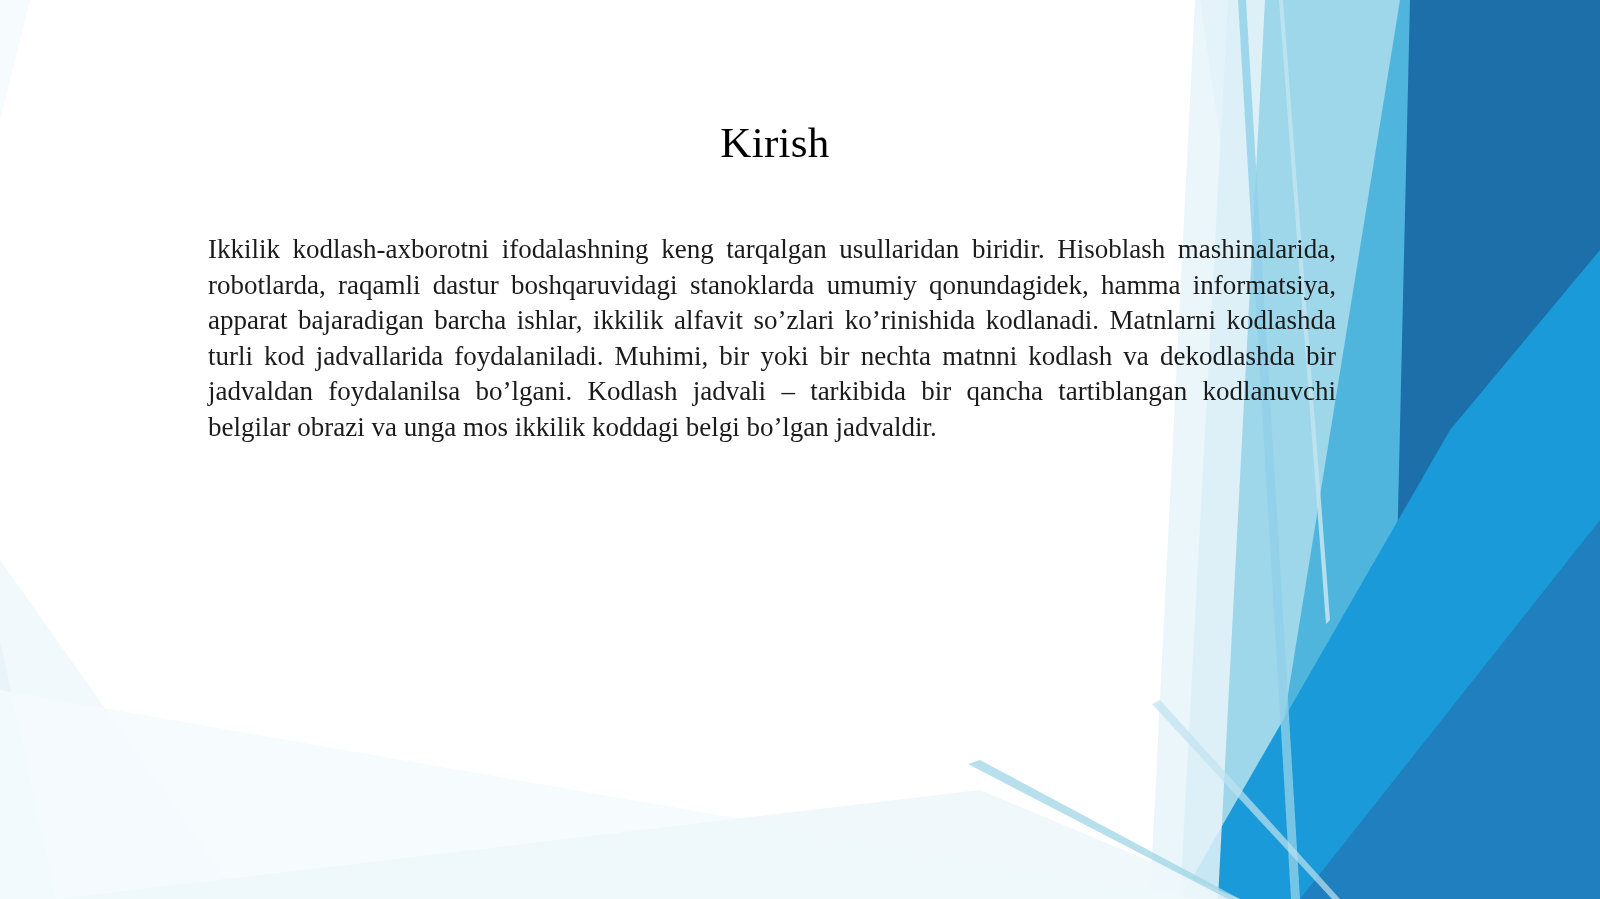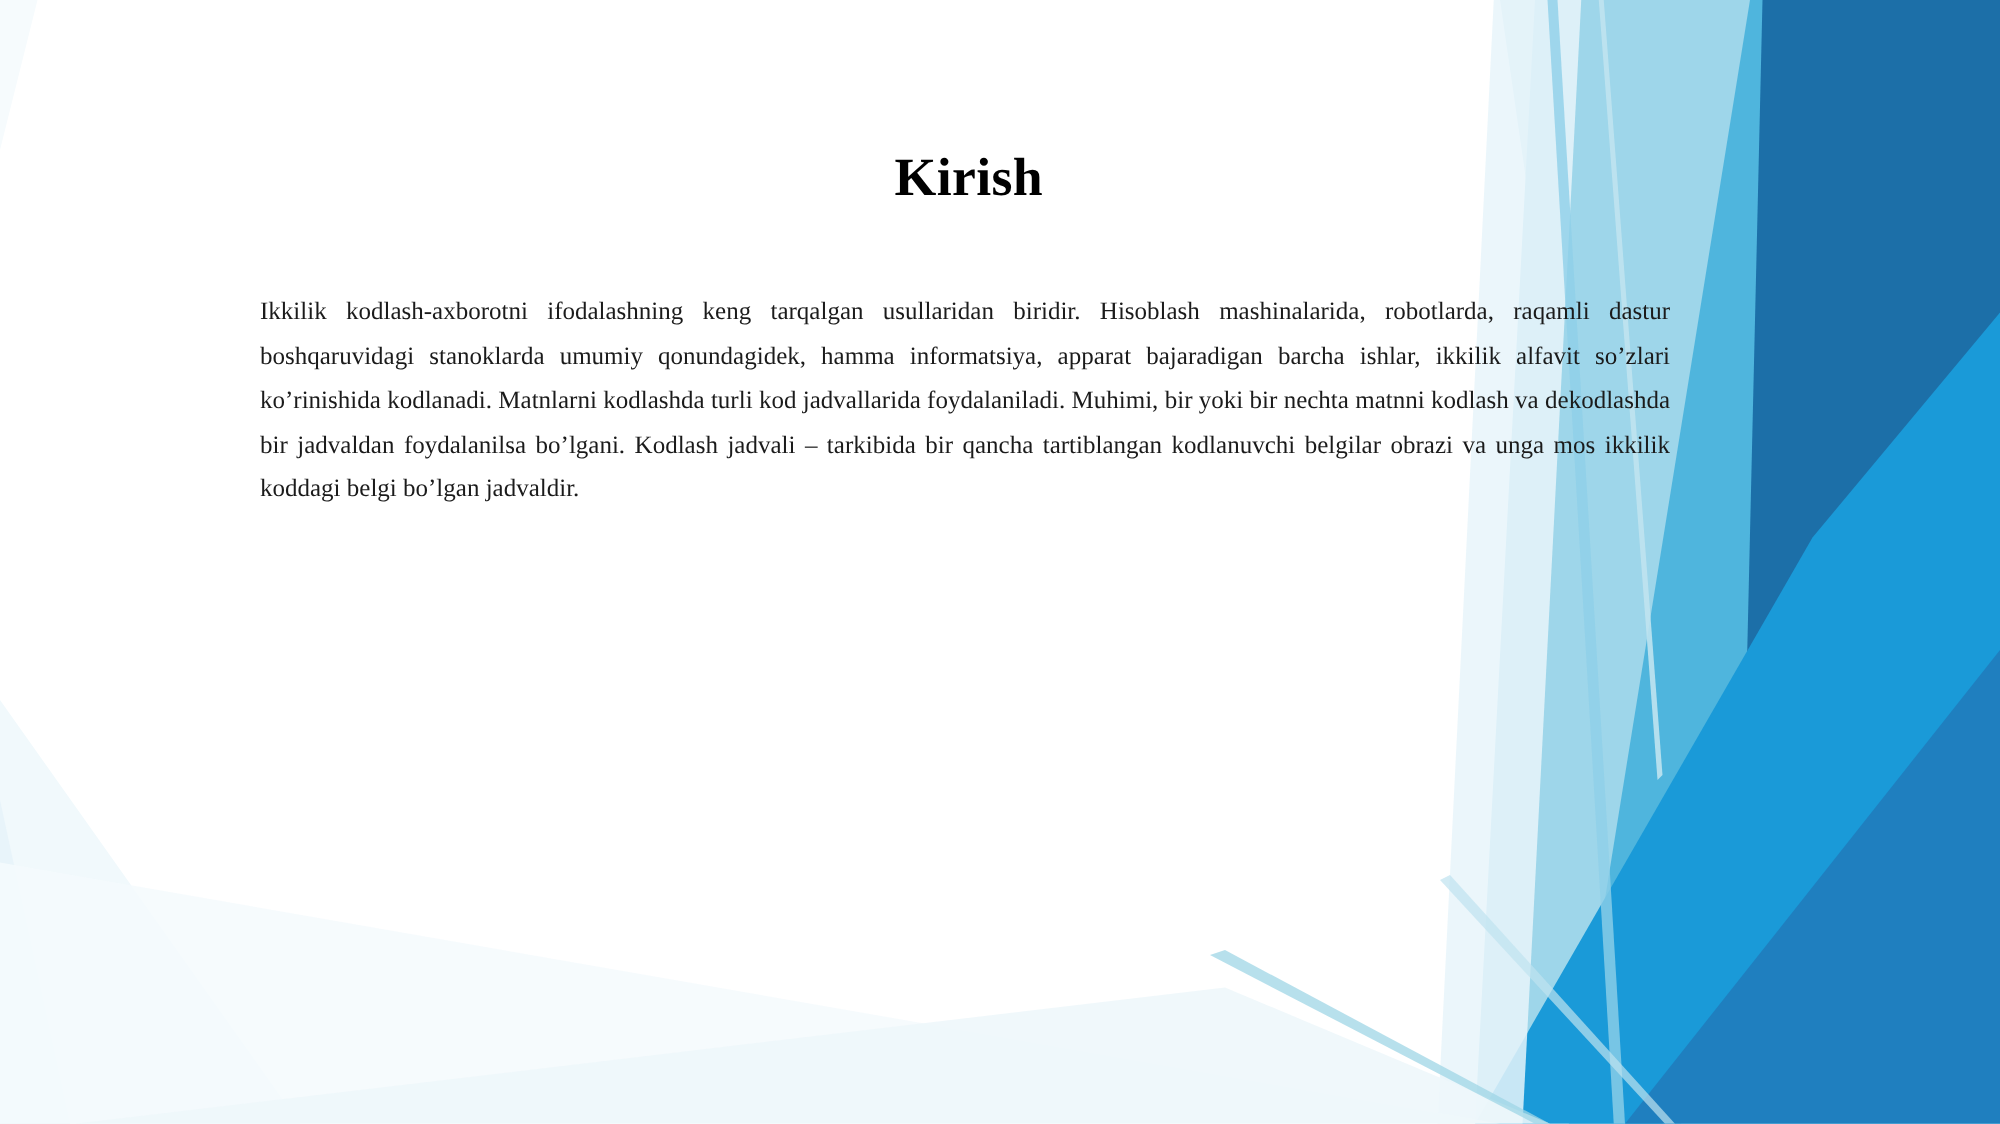--- a/index.html
+++ b/index.html
@@ -42,33 +42,33 @@
     width: 1600px;
     height: 899px;
   }
   .slide-title {
     position: absolute;
     left: 210px;
     top: 118px;
     width: 1130px;
     text-align: center;
     font-family: "Liberation Serif", serif;
-    font-weight: bold;
+    font-weight: normal;
     font-size: 43px;
     line-height: 1.15;
     color: #000000;
     letter-spacing: 0.3px;
   }
   .body-text {
     position: absolute;
     left: 208px;
     top: 232px;
     width: 1128px;
     font-family: "Liberation Serif", serif;
-    font-size: 20px;
+    font-size: 27px;
     line-height: 35.5px;
     color: #1b1b1b;
     text-align: justify;
     text-justify: inter-word;
     hyphens: none;
   }
 </style>
 </head>
 <body>
 

